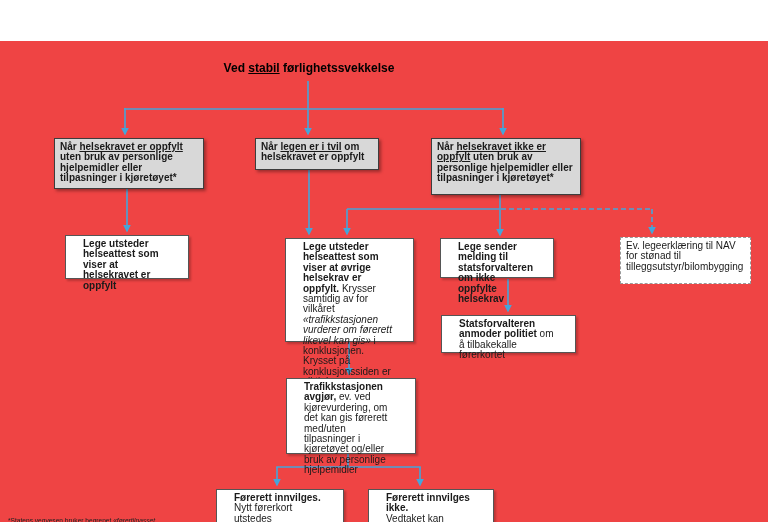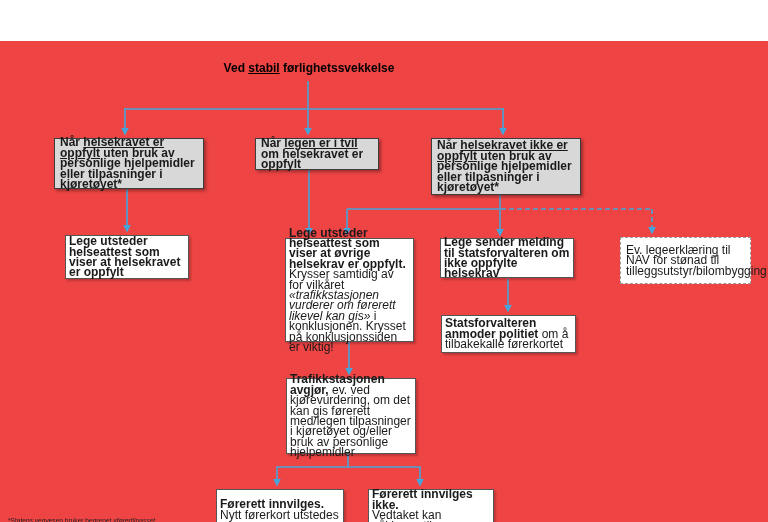--- a/index.html
+++ b/index.html
@@ -1,27 +1,27 @@
 <!DOCTYPE html>
 <html><head>
 <meta charset="utf-8">
 <style>
   html,body{margin:0;padding:0;background:#fff;}
   body{font-family:"Liberation Sans","DejaVu Sans",sans-serif;}
   .stage{position:relative;width:768px;height:522px;background:#ef4444;overflow:hidden;margin-top:41px;}
   .connectors{position:absolute;left:0;top:0;width:768px;height:522px;}
   .title{position:absolute;left:188px;top:20px;width:242px;text-align:center;
          font-size:12px;font-weight:bold;color:#000;}
-  .box{position:absolute;box-sizing:border-box;display:flex;align-items:center;
-       font-size:12px;line-height:10.4px;color:#1a1a1a;}
+  .box{position:absolute;box-sizing:border-box;display:flex;align-items:flex-start;
+       font-size:10px;line-height:10.4px;color:#1a1a1a;}
   .box .txt{width:100%;}
   .gray{background:#d8d8d8;border:1.4px solid #3d3d3d;box-shadow:2px 2px 3px rgba(0,0,0,.35);
         font-weight:bold;padding:3px 5px;}
   .white{background:#fff;border:1.2px solid #555;box-shadow:1.5px 1.5px 2px rgba(0,0,0,.22);
-         padding:3px 3px;}
+         padding:3px 17px;}
   .dashedbox{background:#fff;border:1px dashed #9a9a9a;padding:3px 5px;}
   .b{font-weight:bold;}
   .i{font-style:italic;}
   .u{text-decoration:underline;}
   .blk{display:block;}
   .footnote{position:absolute;left:8px;top:476px;width:162px;font-size:6.6px;
             line-height:8.6px;color:#222;}
   .footnote p{margin:0;}
 </style>
 </head>
@@ -84,41 +84,41 @@
       <span class="b">Lege utsteder helseattest som viser at helsekravet er oppfylt</span>
     </div>
   </div>
 
   <div class="box white" style="left:285px;top:197px;width:129px;height:104px;">
     <div class="txt">
       <span class="b">Lege utsteder helseattest som viser at øvrige helsekrav er oppfylt.</span><span> Krysser samtidig av for vilkåret </span><span class="i">«trafikkstasjonen vurderer om førerett likevel kan gis»</span><span> i konklusjonen. Krysset på konklusjonssiden er viktig!</span>
     </div>
   </div>
 
-  <div class="box white" style="left:440px;top:197px;width:134px;height:40px;">
+  <div class="box white" style="left:440px;top:197px;width:114px;height:40px;">
     <div class="txt">
       <span class="b">Lege sender melding til statsforvalteren om ikke oppfylte helsekrav</span>
     </div>
   </div>
 
   <div class="box dashedbox" style="left:620px;top:196px;width:131px;height:47px;">
     <div class="txt">
       <span>Ev. legeerklæring til NAV for stønad til tilleggsutstyr/bilombygging</span>
     </div>
   </div>
 
   <div class="box white" style="left:441px;top:274px;width:135px;height:38px;">
     <div class="txt">
       <span class="b">Statsforvalteren anmoder politiet</span><span> om å tilbakekalle førerkortet</span>
     </div>
   </div>
 
   <div class="box white" style="left:286px;top:337px;width:130px;height:76px;">
     <div class="txt">
-      <span class="b">Trafikkstasjonen avgjør,</span><span> ev. ved kjørevurdering, om det kan gis førerett med/legen tilpasninger i kjøretøyet og/eller bruk av personlige hjelpemidler</span>
+      <span class="b">Trafikkstasjonen avgjør,</span><span> ev. ved kjørevurdering, om det kan gis førerett med/uten tilpasninger i kjøretøyet og/eller bruk av personlige hjelpemidler</span>
     </div>
   </div>
 
   <div class="box white" style="left:216px;top:448px;width:128px;height:41px;">
     <div class="txt">
       <span class="b blk">Førerett innvilges.</span><span>Nytt førerkort utstedes</span>
     </div>
   </div>
 
   <div class="box white" style="left:368px;top:448px;width:126px;height:53px;">

